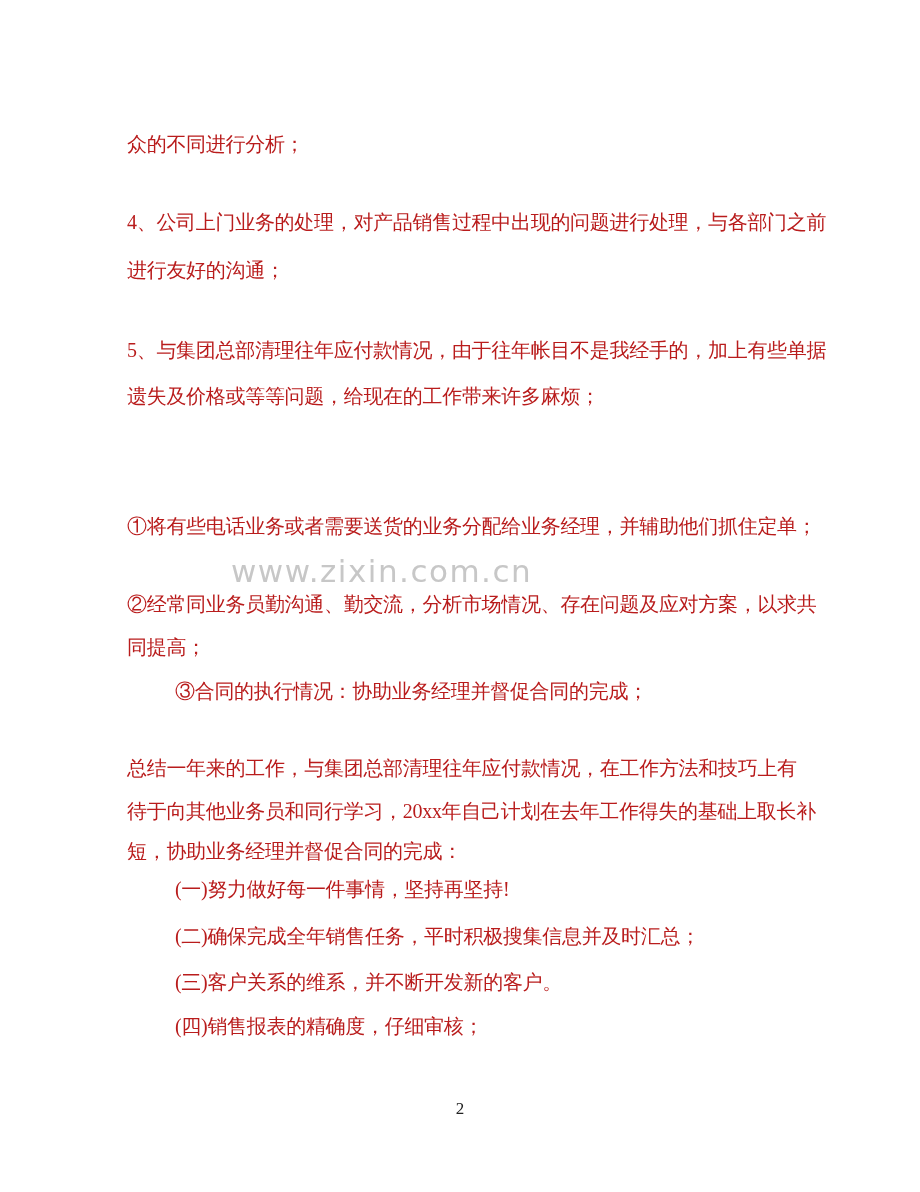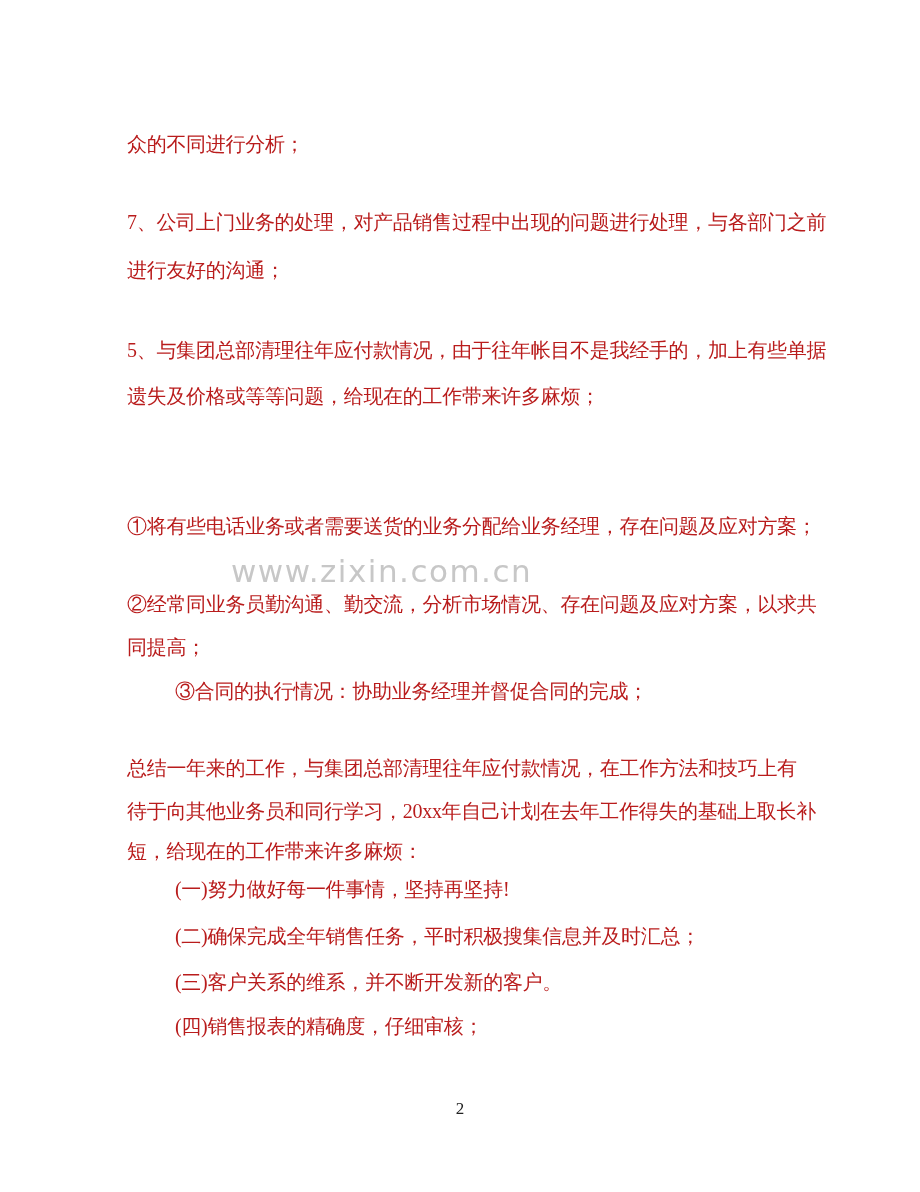--- a/index.html
+++ b/index.html
@@ -60,31 +60,31 @@
   }
 </style>
 </head>
 <body>
 
 <div class="page">
 
   <div class="watermark">www.zixin.com.cn</div>
 
   <div class="line" style="top:132px">众的不同进行分析；</div>
-  <div class="line" style="top:210px">7、公司上门业务的处理，对产品销售过程中出现的问题进行处理，与各部门之前</div>
+  <div class="line" style="top:210px">4、公司上门业务的处理，对产品销售过程中出现的问题进行处理，与各部门之前</div>
   <div class="line" style="top:258px">进行友好的沟通；</div>
   <div class="line" style="top:338px">5、与集团总部清理往年应付款情况，由于往年帐目不是我经手的，加上有些单据</div>
   <div class="line" style="top:384px">遗失及价格或等等问题，给现在的工作带来许多麻烦；</div>
-  <div class="line" style="top:514px">①将有些电话业务或者需要送货的业务分配给业务经理，存在问题及应对方案；</div>
+  <div class="line" style="top:514px">①将有些电话业务或者需要送货的业务分配给业务经理，并辅助他们抓住定单；</div>
   <div class="line" style="top:592px">②经常同业务员勤沟通、勤交流，分析市场情况、存在问题及应对方案，以求共</div>
   <div class="line" style="top:635px">同提高；</div>
   <div class="line indent" style="top:679px">③合同的执行情况：协助业务经理并督促合同的完成；</div>
   <div class="line" style="top:756px">总结一年来的工作，与集团总部清理往年应付款情况，在工作方法和技巧上有</div>
   <div class="line" style="top:799px">待于向其他业务员和同行学习，20xx年自己计划在去年工作得失的基础上取长补</div>
-  <div class="line" style="top:839px">短，给现在的工作带来许多麻烦：</div>
+  <div class="line" style="top:839px">短，协助业务经理并督促合同的完成：</div>
   <div class="line indent" style="top:877px">(一)努力做好每一件事情，坚持再坚持!</div>
   <div class="line indent" style="top:924px">(二)确保完成全年销售任务，平时积极搜集信息并及时汇总；</div>
   <div class="line indent" style="top:970px">(三)客户关系的维系，并不断开发新的客户。</div>
   <div class="line indent" style="top:1014px">(四)销售报表的精确度，仔细审核；</div>
 
   <div class="page-number">2</div>
 
 </div>
 
 </body></html>

